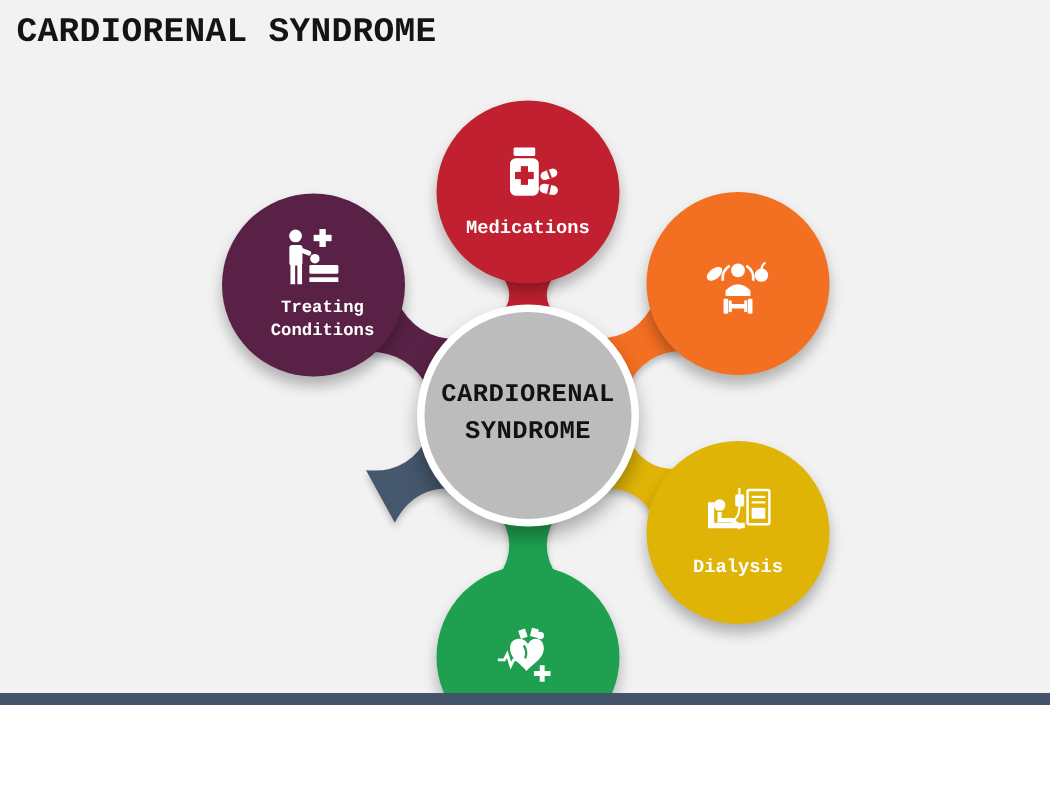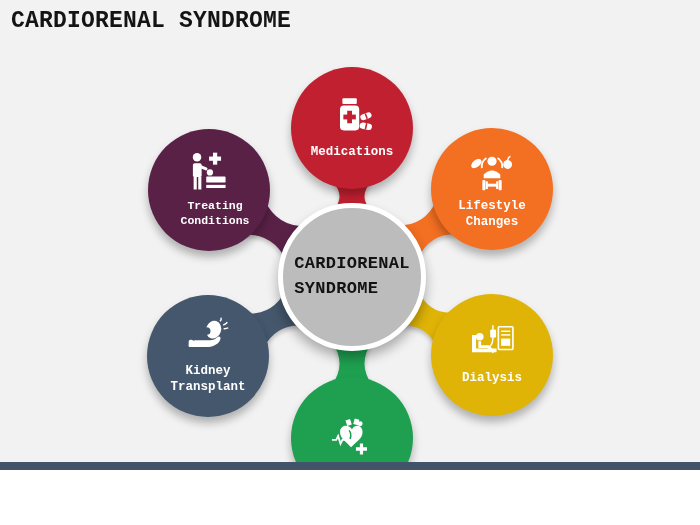--- a/index.html
+++ b/index.html
@@ -22,21 +22,21 @@
   #node-treating .label{font-size:11.5px;}
   #node-medications{left:291px;top:67px;}
   #node-lifestyle{left:431px;top:128px;}
   #node-dialysis{left:431px;top:294px;}
   #node-cardiac{left:291px;top:377px;}
   #node-kidney{left:147px;top:295px;}
   #node-treating{left:148px;top:129px;}
   .center-node{
     position:absolute;left:278px;top:203px;width:138px;height:138px;border-radius:50%;
     border:5px solid #fff;z-index:3;display:flex;flex-direction:column;
-    align-items:center;justify-content:center;
+    align-items:center;justify-content:center;text-align:center;
     box-shadow:0 7px 12px rgba(0,0,0,.30);
   }
   .center-node .line{display:block;font-size:17px;font-weight:700;letter-spacing:.3px;line-height:1.45;white-space:nowrap;}
   .footer-bar{position:absolute;left:0;bottom:0;width:700px;height:8px;z-index:4;}
   .icon{display:block;}
 </style>
 </head>
 <body>
 
 <div class="slide" style="background: rgb(242, 242, 242);">
@@ -82,24 +82,20 @@
       <path d="M16,28 q9,-9 18,0 v4 h-18 z" fill="#fff"></path>
       <ellipse cx="8" cy="16" rx="6.5" ry="3.8" transform="rotate(-38 8 16)" fill="#fff"></ellipse>
       <circle cx="42" cy="17" r="4.8" fill="#fff"></circle>
       <path d="M42,12.5 q.5,-3.5 3,-4.5" stroke="#fff" stroke-width="1.6" fill="none"></path>
       <rect x="14.5" y="34" width="3.4" height="11" rx="1" fill="#fff"></rect>
       <rect x="32.1" y="34" width="3.4" height="11" rx="1" fill="#fff"></rect>
       <rect x="18.3" y="35.3" width="2.2" height="8.4" fill="#fff"></rect>
       <rect x="29.5" y="35.3" width="2.2" height="8.4" fill="#fff"></rect>
       <rect x="19" y="37.9" width="12" height="3.2" fill="#fff"></rect>
     </svg>
-    <div class="label" style="color: rgb(255, 255, 255);">
-      <span class="line">Lifestyle</span>
-      <span class="line">Changes</span>
-    </div>
   </div>
 
   <div class="node" id="node-dialysis" style="background: rgb(224, 180, 7);">
     <svg class="icon" width="48" height="40" viewBox="0 0 52 44">
       <rect x="33" y="3" width="16" height="25" rx="1" fill="none" stroke="#fff" stroke-width="1.8"></rect>
       <line x1="36" y1="8" x2="46" y2="8" stroke="#fff" stroke-width="1.6"></line>
       <line x1="36" y1="12" x2="46" y2="12" stroke="#fff" stroke-width="1.6"></line>
       <rect x="36" y="16" width="10" height="8" fill="#fff"></rect>
       <line x1="27" y1="1.5" x2="27" y2="6" stroke="#fff" stroke-width="1.6"></line>
       <rect x="24" y="6" width="6.5" height="9" rx="1.5" fill="#fff"></rect>
@@ -118,35 +114,20 @@
       <rect x="17" y="4" width="5" height="6" transform="rotate(-18 19 7)" fill="#fff"></rect>
       <rect x="25" y="3" width="5" height="6" transform="rotate(14 27 6)" fill="#fff"></rect>
       <circle cx="31.5" cy="8" r="2.6" fill="#fff"></circle>
       <path d="M23,14 c-2.8,-5.5 -12,-5 -12.5,2.2 c-.5,7.5 7,11 11.5,16.5 c5,-5.5 12.5,-9 12,-16.5 c-.5,-7.2 -8.6,-7.7 -11,-2.2 z" fill="#fff"></path>
       <path d="M20,15 q3,4 1,9" stroke-width="1.6" fill="none" style="stroke: rgb(30, 160, 80);"></path>
       <path d="M2,25 h4.5 l2,-4 2.5,8 2,-4 h4" stroke="#fff" stroke-width="2" fill="none"></path>
       <path d="M30.5,28 h4.8 v4.1 h4.1 v4.8 h-4.1 v4.1 h-4.8 v-4.1 h-4.1 v-4.8 h4.1 z" fill="#fff" stroke-width="1.4" style="stroke: rgb(30, 160, 80);"></path>
     </svg>
   </div>
 
-  <div class="node" id="node-kidney" style="background: rgb(69, 87, 108);">
-    <svg class="icon" width="46" height="40" viewBox="0 0 50 42">
-      <g transform="rotate(18 31 13)">
-        <ellipse cx="31" cy="13" rx="8.2" ry="9.8" fill="#fff"></ellipse>
-      </g>
-      <circle cx="23.5" cy="14.5" r="4.2" style="fill: rgb(69, 87, 108);"></circle>
-      <path d="M38,4 q2,-2 1,-4 M41.5,8 q3,-1 4.5,-3 M42,12 q3.2,.2 5,-1" stroke="#fff" stroke-width="1.5" fill="none"></path>
-      <rect x="4" y="24" width="5" height="8" rx="2" fill="#fff"></rect>
-      <path d="M4,31 c0,-4.5 4.5,-6.5 9,-6.5 h14 c3.5,0 6,-1.2 8,-3.2 c1.5,-1.5 3.8,-.8 3.6,1.2 c-.3,2.8 -2.3,5 -5,6.7 c-3,1.9 -6.3,2.8 -10,2.8 h-14.5 c-3,0 -5.1,0 -5.1,-1 z" fill="#fff"></path>
-    </svg>
-    <div class="label" style="color: rgb(255, 255, 255);">
-      <span class="line">Kidney</span>
-      <span class="line">Transplant</span>
-    </div>
-  </div>
 
   <div class="node" id="node-treating" style="background: rgb(90, 33, 71);">
     <svg class="icon" width="46" height="42" viewBox="0 0 50 44">
       <circle cx="12" cy="6" r="4.6" fill="#fff"></circle>
       <rect x="7.5" y="12.5" width="9.5" height="15" rx="2" fill="#fff"></rect>
       <rect x="15" y="14" width="9.5" height="3.4" rx="1.5" transform="rotate(22 15 14)" fill="#fff"></rect>
       <rect x="8.3" y="27" width="3.4" height="14" fill="#fff"></rect>
       <rect x="13.3" y="27" width="3.4" height="14" fill="#fff"></rect>
       <rect x="29.3" y="1" width="4.6" height="13" fill="#fff"></rect>
       <rect x="25.1" y="5.2" width="13" height="4.6" fill="#fff"></rect>

